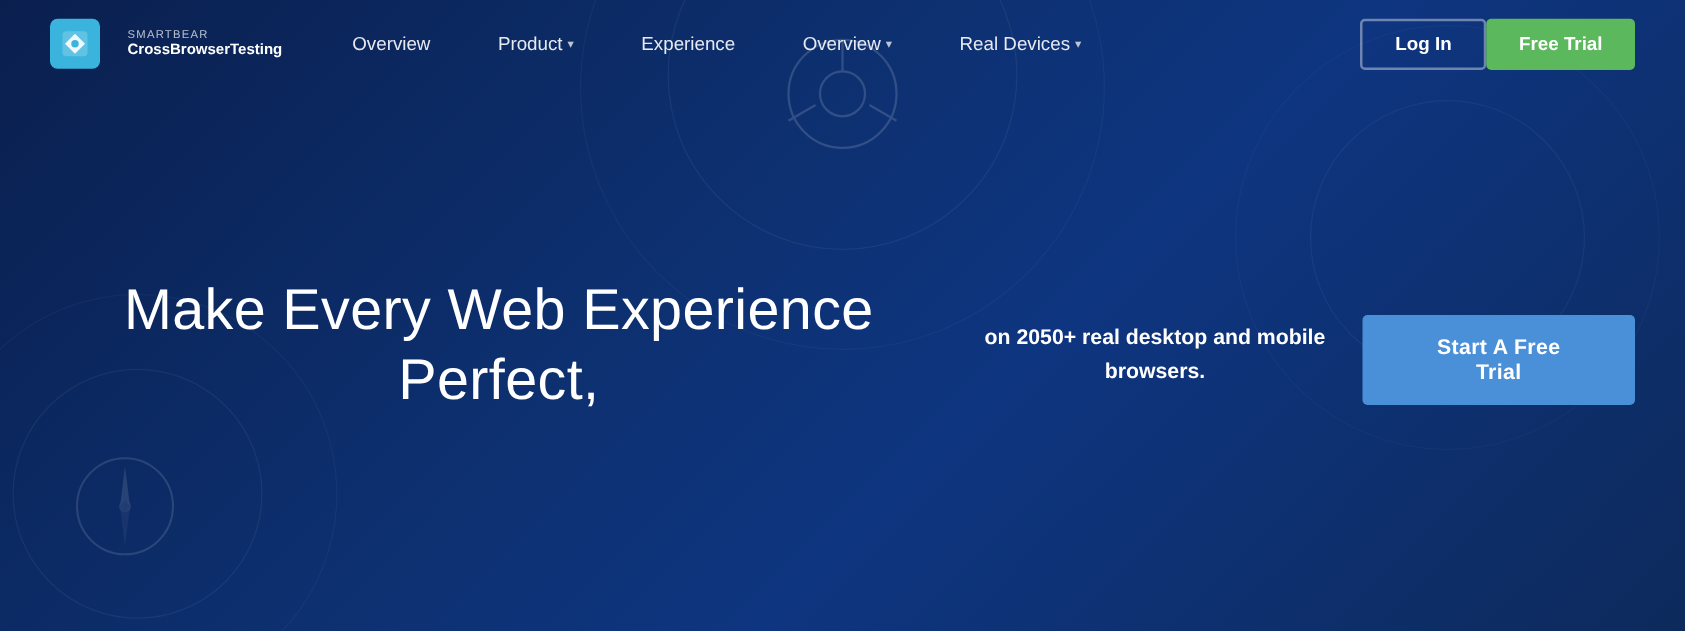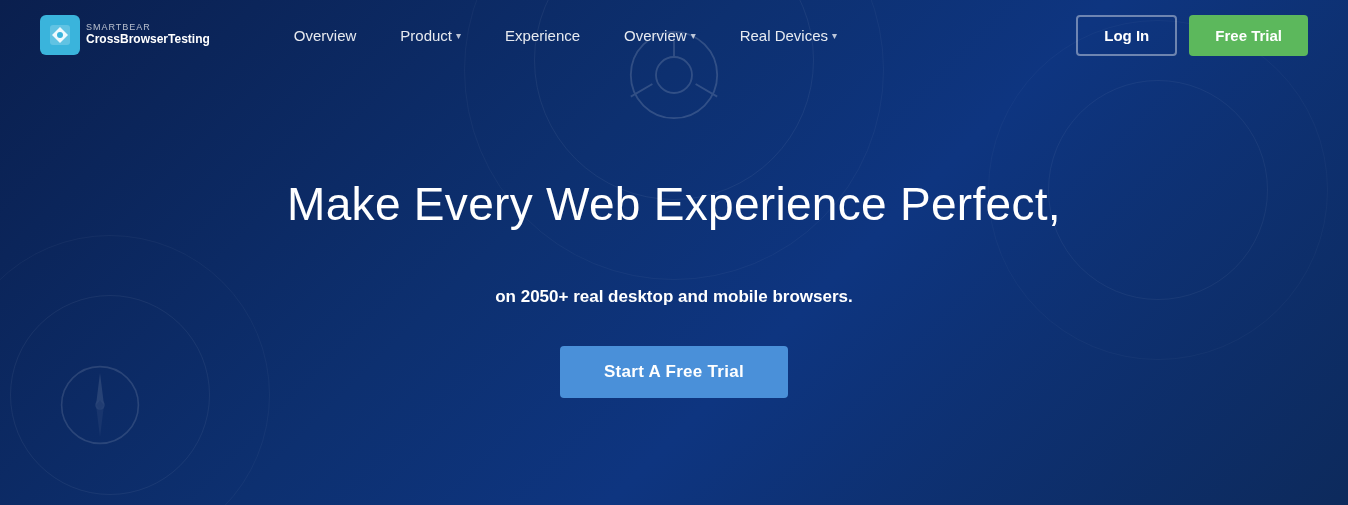--- a/index.html
+++ b/index.html
@@ -113,23 +113,23 @@
       padding: 0 40px;
       height: 70px;
       position: relative;
       z-index: 10;
       flex-shrink: 0;
     }
 
     .logo-area {
       display: flex;
       align-items: center;
-      gap: 6px;
+      gap: 22px;
       text-decoration: none;
-      margin-right: 64px;
+      margin-right: 36px;
     }
 
     .logo-icon {
       width: 40px;
       height: 40px;
       background: #3ab4dc;
       border-radius: 6px;
       display: flex;
       align-items: center;
       justify-content: center;
@@ -156,21 +156,21 @@
 
     .logo-text .product-name {
       font-size: 12px;
       font-weight: 700;
       color: #ffffff;
     }
 
     .nav-links {
       display: flex;
       align-items: flex-end;
-      gap: 4px;
+      gap: 14px;
       flex: 1;
     }
 
     .nav-link {
       color: rgba(255,255,255,0.9);
       text-decoration: none;
       font-size: 15px;
       padding: 0 20px;
       height: 70px;
       display: flex;
@@ -181,21 +181,20 @@
     }
 
     .chevron {
       font-size: 10px;
       opacity: 0.8;
     }
 
     .nav-actions {
       display: flex;
       align-items: center;
-      gap: 12px;
     }
 
     .btn-login {
       color: #fff;
       background: transparent;
       border: 2px solid rgba(255,255,255,0.4);
       padding: 10px 26px;
       border-radius: 4px;
       font-size: 15px;
       font-weight: 600;
@@ -210,21 +209,21 @@
       border-radius: 4px;
       font-size: 15px;
       font-weight: 700;
       cursor: pointer;
     }
 
     
     .hero-content {
       flex: 1;
       display: flex;
-      flex-direction: column;
+      flex-direction: row;
       align-items: center;
       justify-content: center;
       text-align: center;
       padding: 0 40px;
       position: relative;
       z-index: 10;
     }
 
     .hero-title {
       font-size: 46px;

